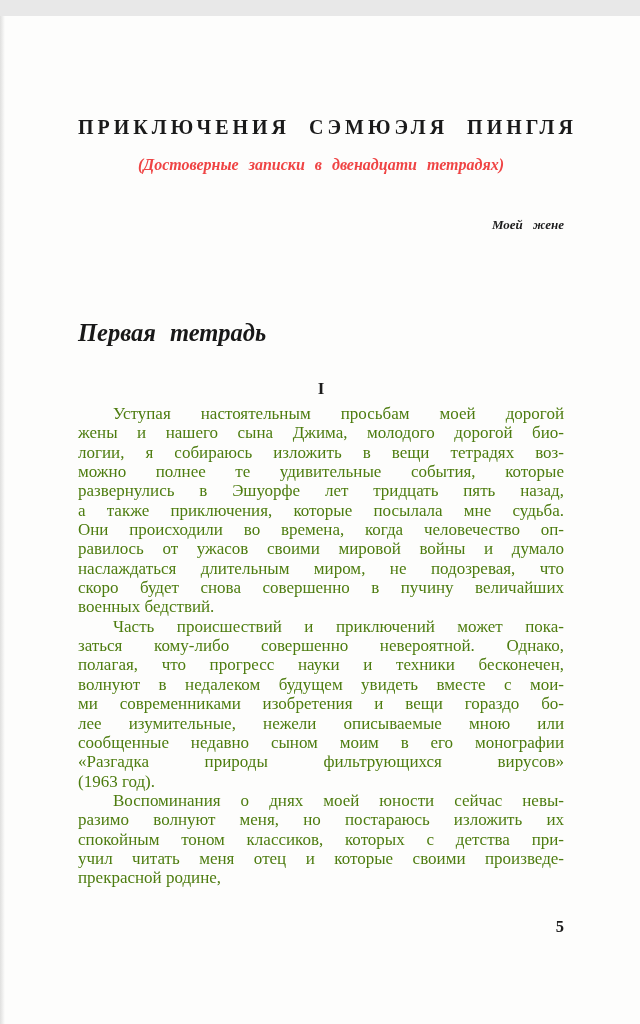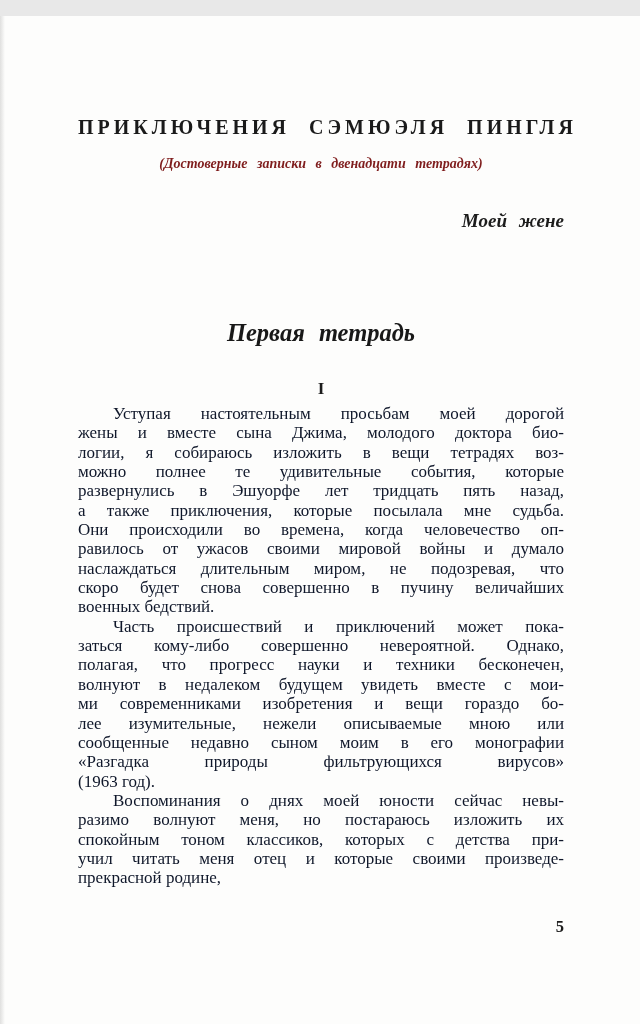--- a/index.html
+++ b/index.html
@@ -45,56 +45,56 @@
     letter-spacing: 4px;
     word-spacing: 10px;
     white-space: nowrap;
     color: #1a1a1a;
   }
   .book-subtitle {
     top: 140px;
     text-align: center;
     font-weight: 700;
     font-style: italic;
-    font-size: 14px;
+    font-size: 16px;
     word-spacing: 6px;
     white-space: nowrap;
-    color: #7f1d1d;
+    color: #ef4444;
   }
   .dedication {
-    top: 194px;
+    top: 201px;
     text-align: right;
     font-weight: 700;
     font-style: italic;
-    font-size: 19px;
+    font-size: 13px;
     word-spacing: 7px;
     padding-right: 12px;
     color: #1c1c1c;
   }
   .chapter-heading {
     top: 303px;
-    text-align: center;
+    text-align: left;
     font-weight: 700;
     font-style: italic;
     font-size: 24.5px;
     word-spacing: 8px;
     color: #181818;
   }
   .section-numeral {
     top: 363px;
     text-align: center;
     font-weight: 700;
     font-size: 17px;
     color: #1c1c1c;
   }
   .body-text {
     top: 388px;
     font-size: 17px;
     line-height: 19.35px;
-    color: #0f172a;
+    color: #4d7c0f;
   }
   .body-text .line {
     text-align: justify;
     text-align-last: justify;
     height: 19.35px;
     overflow: visible;
     white-space: normal;
   }
   .body-text .line.first {
     text-indent: 35px;
@@ -121,21 +121,21 @@
   <div class="textblock book-subtitle">(Достоверные записки в двенадцати тетрадях)</div>
 
   <div class="textblock dedication">Моей жене</div>
 
   <div class="textblock chapter-heading">Первая тетрадь</div>
 
   <div class="textblock section-numeral">I</div>
 
   <div class="textblock body-text">
       <div class="line first">Уступая настоятельным просьбам моей дорогой</div>
-      <div class="line">жены и вместе сына Джима, молодого доктора био-</div>
+      <div class="line">жены и нашего сына Джима, молодого дорогой био-</div>
       <div class="line">логии, я собираюсь изложить в вещи тетрадях воз-</div>
       <div class="line">можно полнее те удивительные события, которые</div>
       <div class="line">развернулись в Эшуорфе лет тридцать пять назад,</div>
       <div class="line">а также приключения, которые посылала мне судьба.</div>
       <div class="line">Они происходили во времена, когда человечество оп-</div>
       <div class="line">равилось от ужасов своими мировой войны и думало</div>
       <div class="line">наслаждаться длительным миром, не подозревая, что</div>
       <div class="line">скоро будет снова совершенно в пучину величайших</div>
       <div class="line last">военных бедствий.</div>
       <div class="line first">Часть происшествий и приключений может пока-</div>

